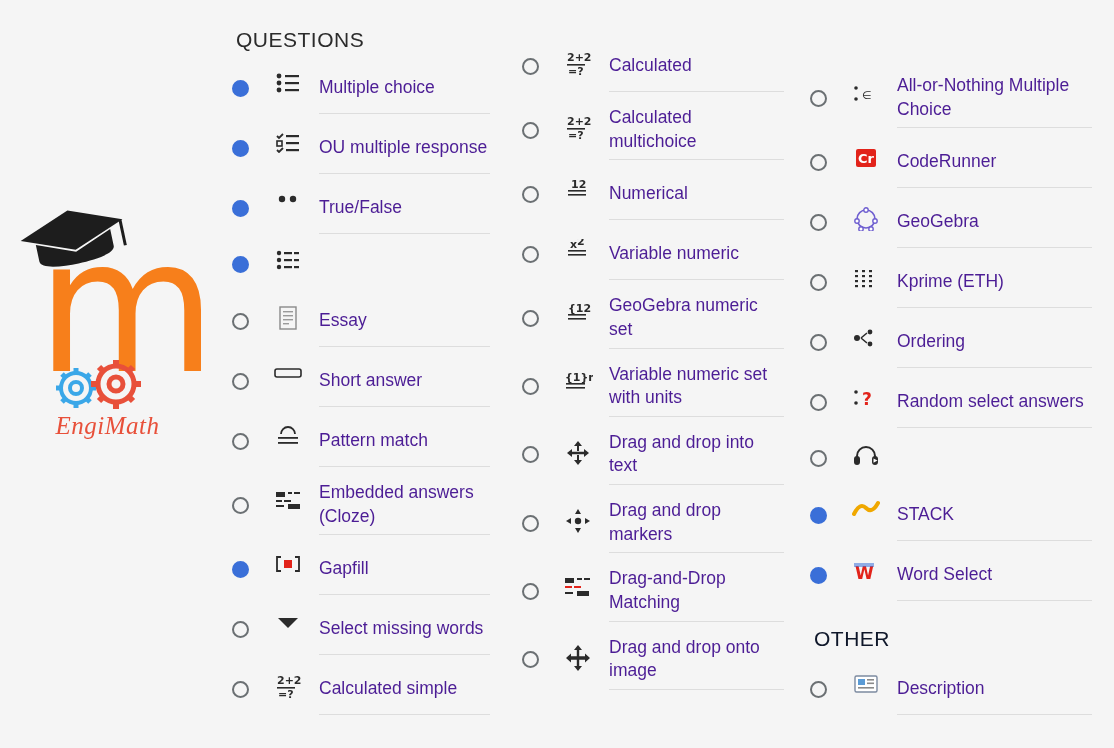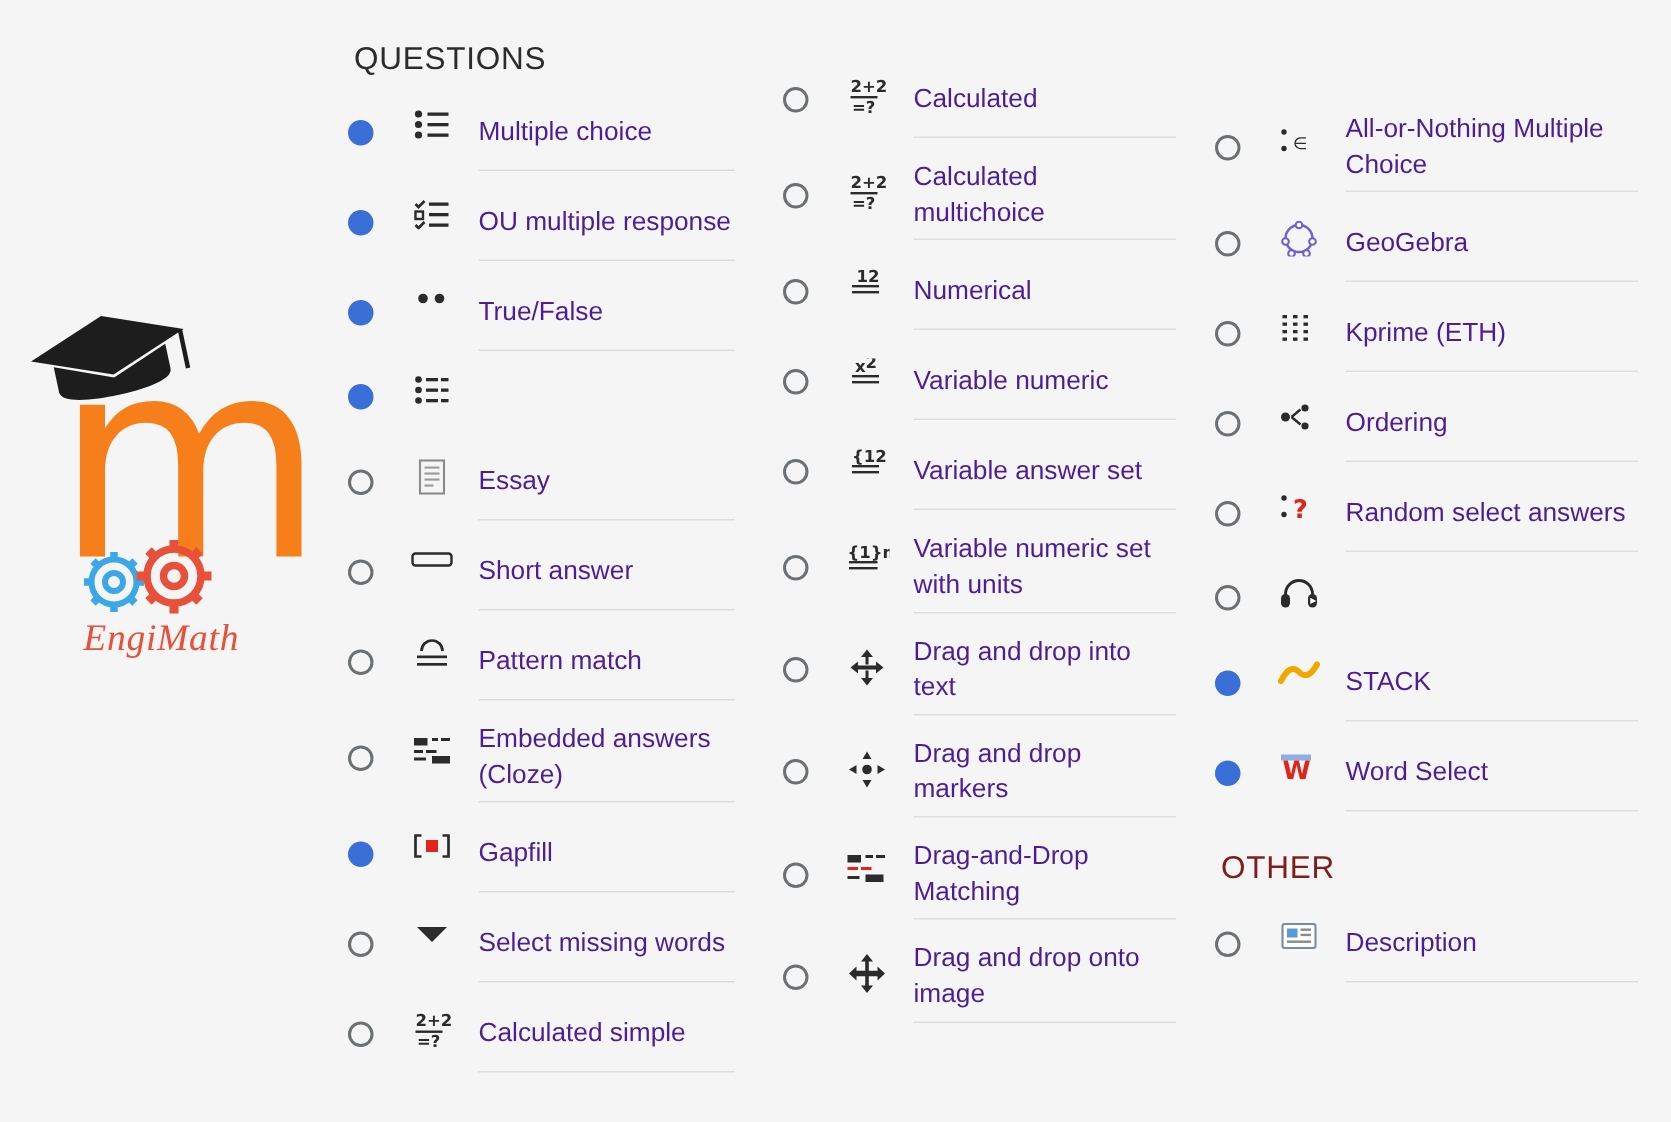--- a/index.html
+++ b/index.html
@@ -64,21 +64,21 @@
 
   .col-title {
     font-size: 21px;
     color: #2b2b2b;
     letter-spacing: 0.5px;
     padding: 0 0 6px 14px;
   }
   .col-1 .col-title { margin-top: 28px; }
   .sec-title {
     font-size: 21px;
-    color: #7f1d1d;
+    color: #0f172a;
     letter-spacing: 0.5px;
     padding: 22px 0 8px 14px;
   }
 
   .qlist { list-style: none; margin: 0; padding: 0; }
   .qrow {
     display: flex;
     align-items: center;
     min-height: 53px;
     padding: 4px 0;
@@ -418,21 +418,21 @@
       <li class="qrow">
         <span class="radio"></span>
         <span class="icon">
           <svg width="28" height="22" viewBox="0 0 28 22">
             <text class="ic-text" x="4" y="9" font-size="10" font-weight="bold">{12}</text>
             <rect x="4" y="11" width="18" height="1.6" fill="#2b2b2b"></rect>
             <rect x="4" y="15" width="18" height="1.6" fill="#2b2b2b"></rect>
           </svg>
         </span>
         <span class="label-cell">
-          <span class="label">Variable answer set</span>
+          <span class="label">GeoGebra numeric set</span>
         </span>
       </li>
 
       <li class="qrow">
         <span class="radio"></span>
         <span class="icon">
           <svg width="30" height="22" viewBox="0 0 30 22">
             <text class="ic-text" x="2" y="9" font-size="10" font-weight="bold">{1}m</text>
             <rect x="3" y="11" width="19" height="1.6" fill="#2b2b2b"></rect>
             <rect x="3" y="15" width="19" height="1.6" fill="#2b2b2b"></rect>
@@ -516,20 +516,32 @@
             <circle cx="3" cy="5" r="1.8" fill="#2b2b2b"></circle>
             <circle cx="3" cy="16" r="1.8" fill="#2b2b2b"></circle>
             <text class="ic-text" x="9" y="16" font-size="15">∈</text>
           </svg>
         </span>
         <span class="label-cell">
           <span class="label">All-or-Nothing Multiple Choice</span>
         </span>
       </li>
 
+      <li class="qrow">
+        <span class="radio"></span>
+        <span class="icon">
+          <svg width="26" height="22" viewBox="0 0 26 22">
+            <rect x="3" y="2" width="20" height="18" rx="2" fill="#e2231a"></rect>
+            <text x="13" y="16" font-size="13" font-weight="bold" fill="#ffffff" text-anchor="middle" font-family="DejaVu Sans, sans-serif">Cr</text>
+          </svg>
+        </span>
+        <span class="label-cell">
+          <span class="label">CodeRunner</span>
+        </span>
+      </li>
 
       <li class="qrow">
         <span class="radio"></span>
         <span class="icon">
           <svg width="26" height="24" viewBox="0 0 26 24">
             <circle cx="13" cy="12" r="9" fill="none" stroke="#6f5fd0" stroke-width="1.6"></circle>
             <circle cx="13" cy="3" r="2.2" fill="#ffffff" stroke="#6f5fd0" stroke-width="1.4"></circle>
             <circle cx="4" cy="14" r="2.2" fill="#ffffff" stroke="#6f5fd0" stroke-width="1.4"></circle>
             <circle cx="22" cy="14" r="2.2" fill="#ffffff" stroke="#6f5fd0" stroke-width="1.4"></circle>
             <circle cx="8" cy="22" r="2.2" fill="#ffffff" stroke="#6f5fd0" stroke-width="1.4"></circle>

